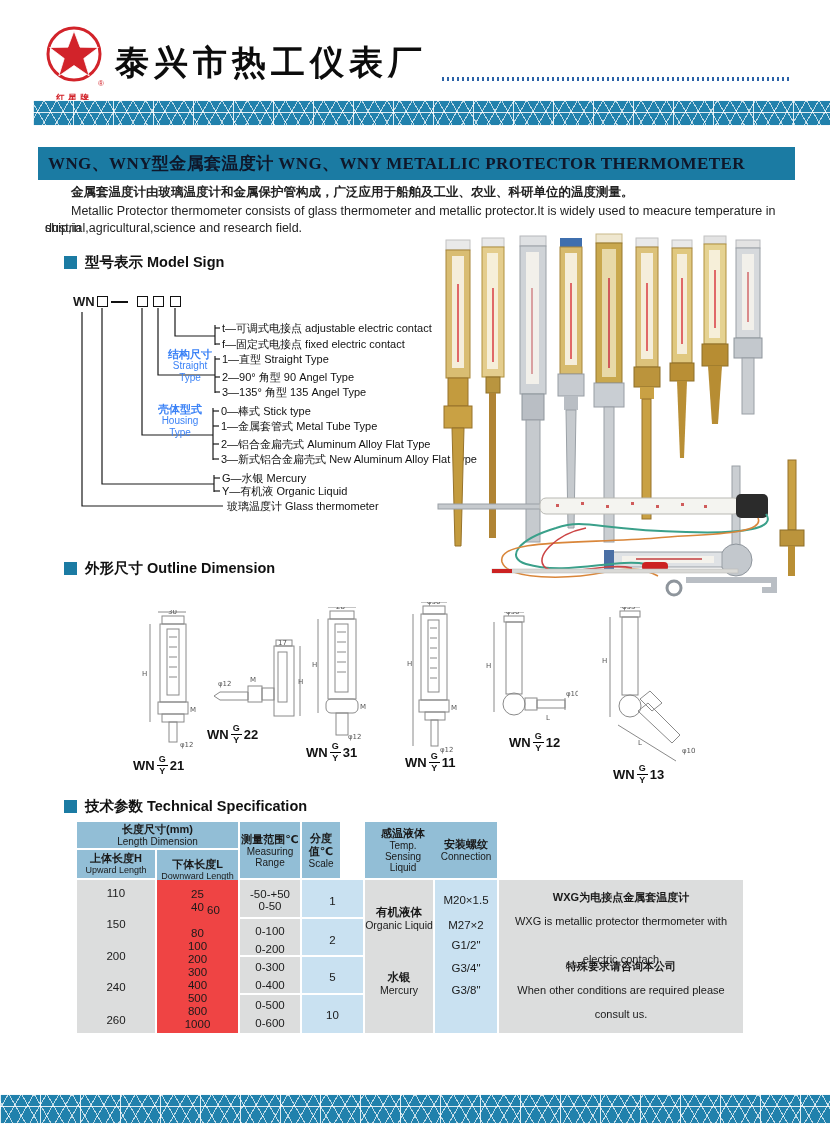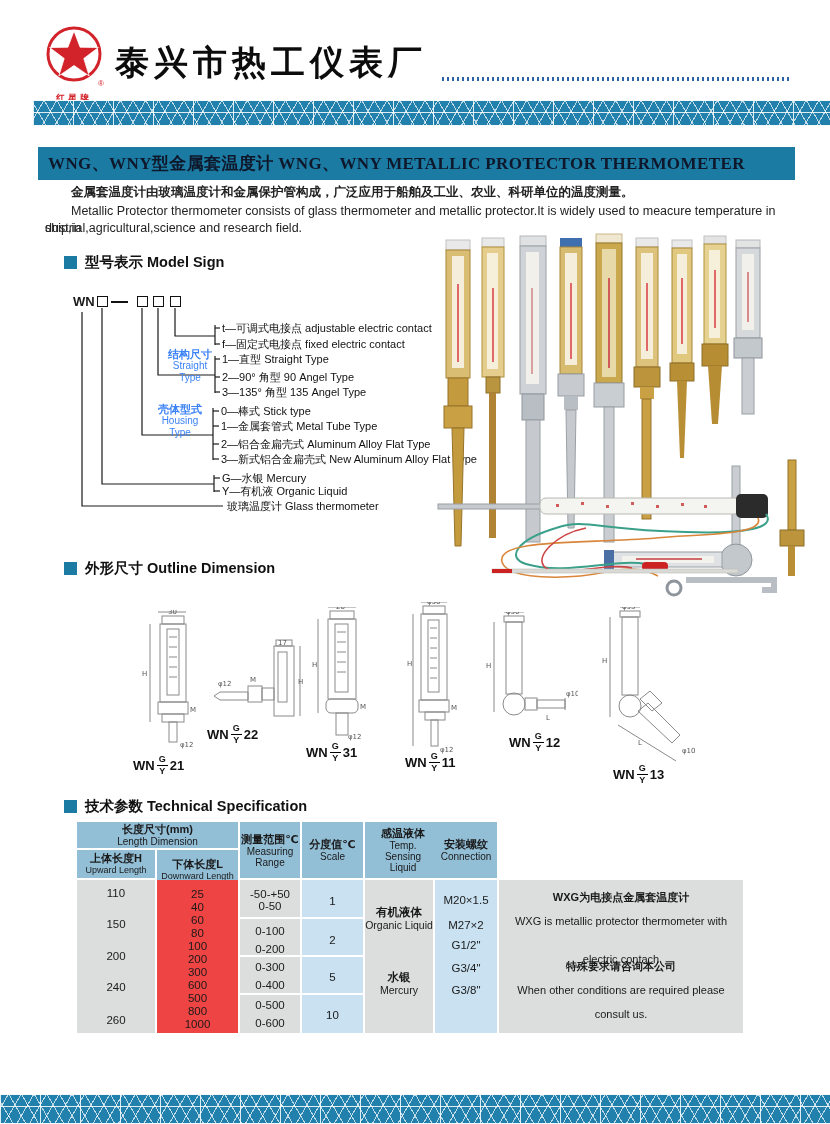--- a/index.html
+++ b/index.html
@@ -432,21 +432,21 @@
       <div class="en" style="font-size:9px;">Upward Length</div>
     </div>
     <div class="hcell" style="left:80px;top:28px;width:81px;height:40px;">
       <div class="cn">下体长度L</div>
       <div class="en" style="font-size:9px;">Downward Length</div>
     </div>
     <div class="hcell" style="left:163px;top:0;width:60px;height:56px;">
       <div class="cn">测量范围℃</div>
       <div class="en" style="width:52px;">Measuring Range</div>
     </div>
-    <div class="hcell" style="left:225px;top:0;width:61px;height:56px;">
+    <div class="hcell" style="left:225px;top:0;width:38px;height:56px;">
       <div class="cn">分度值℃</div>
       <div class="en">Scale</div>
     </div>
     <div class="hcell" style="left:288px;top:0;width:76px;height:56px;">
       <div class="cn">感温液体</div>
       <div class="en" style="width:46px;">Temp. Sensing Liquid</div>
     </div>
     <div class="hcell" style="left:358px;top:0;width:62px;height:56px;">
       <div class="cn">安装螺纹</div>
       <div class="en">Connection</div>
@@ -455,26 +455,26 @@
     <div class="bcol" style="left:0;width:78px;background:#dcdddd;">
       <div class="val" style="top:6px;">110</div>
       <div class="val" style="top:37px;">150</div>
       <div class="val" style="top:69px;">200</div>
       <div class="val" style="top:100px;">240</div>
       <div class="val" style="top:133px;">260</div>
     </div>
     <div class="bcol" style="left:80px;width:81px;background:#ef4444;">
       <div class="val" style="top:7px;">25</div>
       <div class="val" style="top:20px;">40</div>
-      <div class="val" style="top:33px;">60</div>
+      <div class="val" style="top:23px;padding-left:16px;">60</div>
       <div class="val" style="top:46px;">80</div>
       <div class="val" style="top:59px;">100</div>
       <div class="val" style="top:72px;">200</div>
       <div class="val" style="top:85px;">300</div>
-      <div class="val" style="top:98px;">600</div>
+      <div class="val" style="top:98px;">400</div>
       <div class="val" style="top:111px;">500</div>
       <div class="val" style="top:124px;">800</div>
       <div class="val" style="top:137px;">1000</div>
     </div>
     <div class="bcol" style="left:163px;width:60px;background:#dcdddd;">
       <div class="val" style="top:7px;">-50-+50</div>
       <div class="val" style="top:19px;">0-50</div>
       <div class="val" style="top:44px;">0-100</div>
       <div class="val" style="top:62px;">0-200</div>
       <div class="val" style="top:80px;">0-300</div>

